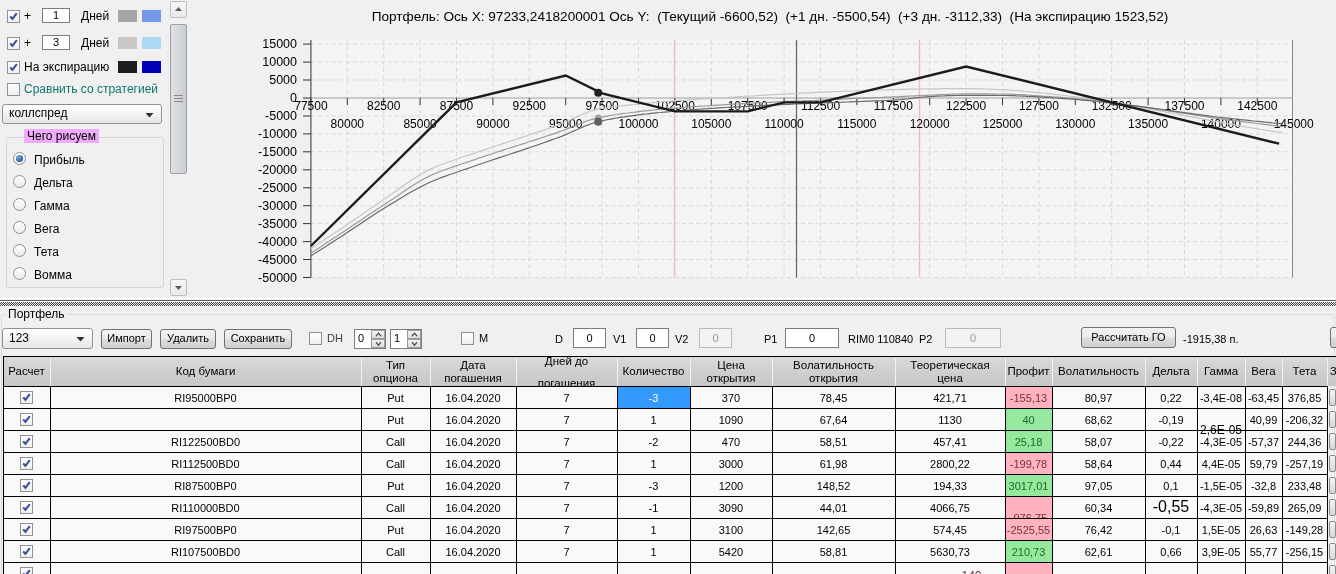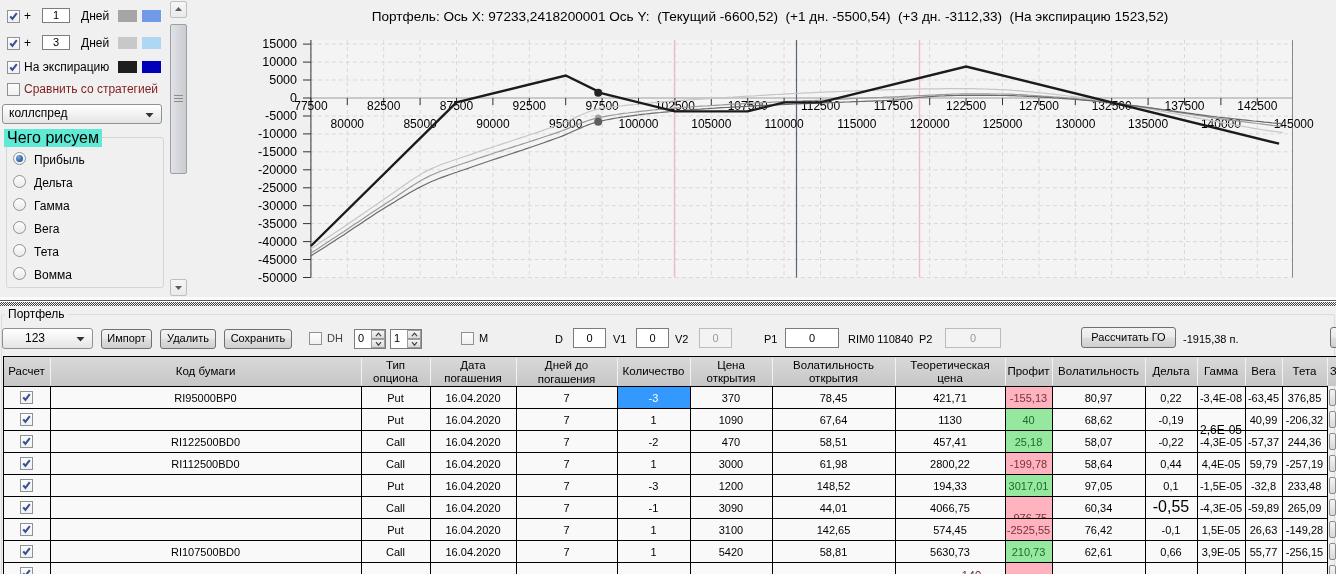--- a/index.html
+++ b/index.html
@@ -169,26 +169,26 @@
 <div style="position:absolute;left:142px;top:37px;width:19px;height:12px;background:#aed6f5"></div>
 <div style="position:absolute;left:7px;top:61px;width:13px;height:13px;background:linear-gradient(180deg,#fdfdfd,#eef0f2);border:1px solid #8e9294;box-sizing:border-box">
       <svg width="11" height="11" viewBox="0 0 11 11" style="position:absolute;left:0;top:0">
         <path d="M2.2 5.4 L4.4 7.8 L8.8 2.2" fill="none" stroke="#3a4f94" stroke-width="2.1"></path>
       </svg>
     </div>
 <div style="position:absolute;left:24px;top:60px;font-size:12px;color:#000;white-space:nowrap">На экспирацию</div>
 <div style="position:absolute;left:118px;top:61px;width:19px;height:12px;background:#1e1e1e"></div>
 <div style="position:absolute;left:142px;top:61px;width:19px;height:12px;background:#0000b8"></div>
 <div style="position:absolute;left:7px;top:83px;width:13px;height:13px;background:linear-gradient(180deg,#fdfdfd,#eef0f2);border:1px solid #8e9294;box-sizing:border-box"></div>
-<div style="position:absolute;left:24px;top:82px;font-size:12px;color:#7f1d1d;white-space:nowrap">Сравнить со стратегией</div>
+<div style="position:absolute;left:24px;top:82px;font-size:12px;color:#0f766e;white-space:nowrap">Сравнить со стратегией</div>
 <div style="position:absolute;left:2px;top:104px;width:160px;height:20px;background:linear-gradient(180deg,#ffffff,#f0f0f0 60%,#e4e4e4);border:1px solid #8e9294;border-radius:3px;box-sizing:border-box;font-size:12px;line-height:17px;padding-left:6px">коллспред<svg width="9" height="6" viewBox="0 0 9 6" style="position:absolute;right:7px;top:7px">
         <path d="M0.5 1 L4.5 5.5 L8.5 1 Z" fill="#333"></path>
       </svg></div>
 <div style="position:absolute;left:6px;top:137px;width:158px;height:151px;border:1px solid #d5d5d5;border-radius:3px;box-sizing:border-box"></div>
-<div style="position:absolute;left:4px;top:129px;background:#5eead4;padding:0 3px;font-size:16px">Чего рисуем</div>
+<div style="position:absolute;left:24px;top:129px;background:#f0abfc;padding:0 3px;font-size:12px">Чего рисуем</div>
 <div style="position:absolute;left:13px;top:152px;width:13px;height:13px;border-radius:50%;background:linear-gradient(180deg,#fefefe,#e8eaec);border:1px solid #8e9294;box-sizing:border-box">
       <div style="position:absolute;left:2px;top:2px;width:7px;height:7px;border-radius:50%;background:radial-gradient(circle at 35% 30%,#79aede,#2c5e9e 70%)"></div>
     </div>
 <div style="position:absolute;left:34px;top:153px;font-size:12px;color:#000;white-space:nowrap">Прибыль</div>
 <div style="position:absolute;left:13px;top:175px;width:13px;height:13px;border-radius:50%;background:linear-gradient(180deg,#fefefe,#e8eaec);border:1px solid #8e9294;box-sizing:border-box"></div>
 <div style="position:absolute;left:34px;top:176px;font-size:12px;color:#000;white-space:nowrap">Дельта</div>
 <div style="position:absolute;left:13px;top:198px;width:13px;height:13px;border-radius:50%;background:linear-gradient(180deg,#fefefe,#e8eaec);border:1px solid #8e9294;box-sizing:border-box"></div>
 <div style="position:absolute;left:34px;top:199px;font-size:12px;color:#000;white-space:nowrap">Гамма</div>
 <div style="position:absolute;left:13px;top:221px;width:13px;height:13px;border-radius:50%;background:linear-gradient(180deg,#fefefe,#e8eaec);border:1px solid #8e9294;box-sizing:border-box"></div>
 <div style="position:absolute;left:34px;top:222px;font-size:12px;color:#000;white-space:nowrap">Вега</div>
@@ -206,21 +206,21 @@
 <div style="position:absolute;left:170px;top:24px;width:17px;height:150px;background:linear-gradient(90deg,#e0e2e4,#c9ccd0);border:1px solid #9aa0a6;border-radius:2px;box-sizing:border-box"></div>
 <div style="position:absolute;left:174px;top:95px;width:9px;height:1px;background:#8a8a8a"></div>
 <div style="position:absolute;left:174px;top:98px;width:9px;height:1px;background:#8a8a8a"></div>
 <div style="position:absolute;left:174px;top:101px;width:9px;height:1px;background:#8a8a8a"></div>
 <div style="position:absolute;left:0;top:297px;width:1336px;height:2.5px;background:#fafafa"></div>
     <div style="position:absolute;left:0;top:299.5px;width:1336px;height:1px;background:#5a5a5a"></div>
     <div style="position:absolute;left:0;top:300.5px;width:1336px;height:1px;background:#fdfdfd"></div>
     <div style="position:absolute;left:0;top:301.5px;width:1336px;height:4px;background:repeating-conic-gradient(#3a3a3a 0% 25%, #f8f8f8 0% 50%) 0 0/2px 2px"></div>
 <div style="position:absolute;left:1px;top:314px;width:1334px;height:260px;border:1px solid #dcdcdc;border-bottom:none;border-radius:3px 3px 0 0;box-sizing:border-box"></div>
 <div style="position:absolute;left:5px;top:307px;background:#f0f0f0;padding:0 3px;font-size:12px">Портфель</div>
-<div style="position:absolute;left:2px;top:328px;width:91px;height:21px;background:linear-gradient(180deg,#ffffff,#f0f0f0 60%,#e4e4e4);border:1px solid #8e9294;border-radius:3px;box-sizing:border-box;font-size:12px;line-height:18px;padding-left:22px">123<svg width="9" height="6" viewBox="0 0 9 6" style="position:absolute;right:7px;top:7px">
+<div style="position:absolute;left:2px;top:328px;width:91px;height:21px;background:linear-gradient(180deg,#ffffff,#f0f0f0 60%,#e4e4e4);border:1px solid #8e9294;border-radius:3px;box-sizing:border-box;font-size:12px;line-height:18px;padding-left:6px">123<svg width="9" height="6" viewBox="0 0 9 6" style="position:absolute;right:7px;top:7px">
         <path d="M0.5 1 L4.5 5.5 L8.5 1 Z" fill="#333"></path>
       </svg></div>
 <div style="position:absolute;left:101px;top:329px;width:51px;height:20px;background:linear-gradient(180deg,#f2f2f2 0%,#ebebeb 45%,#dddddd 55%,#cfcfcf 100%);border:1px solid #707070;border-radius:3px;box-sizing:border-box;text-align:center;font-size:11px;color:#000;line-height:17px">Импорт</div>
 <div style="position:absolute;left:160px;top:329px;width:56px;height:20px;background:linear-gradient(180deg,#f2f2f2 0%,#ebebeb 45%,#dddddd 55%,#cfcfcf 100%);border:1px solid #707070;border-radius:3px;box-sizing:border-box;text-align:center;font-size:11px;color:#000;line-height:17px">Удалить</div>
 <div style="position:absolute;left:224px;top:329px;width:68px;height:20px;background:linear-gradient(180deg,#f2f2f2 0%,#ebebeb 45%,#dddddd 55%,#cfcfcf 100%);border:1px solid #707070;border-radius:3px;box-sizing:border-box;text-align:center;font-size:11px;color:#000;line-height:17px">Сохранить</div>
 <div style="position:absolute;left:309px;top:332px;width:13px;height:13px;background:linear-gradient(180deg,#fdfdfd,#eef0f2);border:1px solid #8e9294;box-sizing:border-box"></div>
 <div style="position:absolute;left:327px;top:332px;font-size:11px;color:#444;white-space:nowrap">DH</div>
 <div style="position:absolute;left:354px;top:329px;width:32px;height:20px;background:#fff;border:1px solid #7a7d80;box-sizing:border-box;font-size:11px;color:#000;text-align:left;padding-left:4px;line-height:18px"></div>
     <div style="position:absolute;left:358px;top:332px;font-size:11px">0</div>
     <div style="position:absolute;left:371px;top:330px;width:14px;height:9px;background:linear-gradient(180deg,#f5f5f5,#dadada);border:1px solid #9a9da0;box-sizing:border-box;overflow:hidden">
@@ -263,21 +263,21 @@
 <div style="position:absolute;left:1330px;top:327px;width:14px;height:21px;background:linear-gradient(180deg,#f2f2f2 0%,#ebebeb 45%,#dddddd 55%,#cfcfcf 100%);border:1px solid #707070;border-radius:3px;box-sizing:border-box;text-align:center;font-size:11px;color:#000;line-height:18px"></div>
 <div style="position:absolute;left:3px;top:356px;width:1333px;height:30px;background:linear-gradient(180deg,#d9d9d9,#c6c6c6);border-top:1px solid #000;box-sizing:border-box"></div>
 <div style="position:absolute;left:3px;top:357px;width:47px;height:29px;display:flex;align-items:center;justify-content:center;text-align:center;font-size:11.5px;line-height:13px">Расчет</div>
 <div style="position:absolute;left:50px;top:358px;width:1px;height:27px;background:#f2f2f2"></div>
 <div style="position:absolute;left:50px;top:357px;width:311px;height:29px;display:flex;align-items:center;justify-content:center;text-align:center;font-size:11.5px;line-height:13px">Код бумаги</div>
 <div style="position:absolute;left:361px;top:358px;width:1px;height:27px;background:#f2f2f2"></div>
 <div style="position:absolute;left:361px;top:357px;width:69px;height:29px;display:flex;align-items:center;justify-content:center;text-align:center;font-size:11.5px;line-height:13px">Тип<br>опциона</div>
 <div style="position:absolute;left:430px;top:358px;width:1px;height:27px;background:#f2f2f2"></div>
 <div style="position:absolute;left:430px;top:357px;width:86px;height:29px;display:flex;align-items:center;justify-content:center;text-align:center;font-size:11.5px;line-height:13px">Дата<br>погашения</div>
 <div style="position:absolute;left:516px;top:358px;width:1px;height:27px;background:#f2f2f2"></div>
-<div style="position:absolute;left:516px;top:357px;width:101px;height:29px;display:flex;align-items:center;justify-content:center;text-align:center;font-size:11.5px;line-height:14px">Дней до<br>погашения</div>
+<div style="position:absolute;left:516px;top:357px;width:101px;height:29px;display:flex;align-items:center;justify-content:center;text-align:center;font-size:11.5px;line-height:22px">Дней до<br>погашения</div>
 <div style="position:absolute;left:617px;top:358px;width:1px;height:27px;background:#f2f2f2"></div>
 <div style="position:absolute;left:617px;top:357px;width:73px;height:29px;display:flex;align-items:center;justify-content:center;text-align:center;font-size:11.5px;line-height:13px">Количество</div>
 <div style="position:absolute;left:690px;top:358px;width:1px;height:27px;background:#f2f2f2"></div>
 <div style="position:absolute;left:690px;top:357px;width:82px;height:29px;display:flex;align-items:center;justify-content:center;text-align:center;font-size:11.5px;line-height:13px">Цена<br>открытия</div>
 <div style="position:absolute;left:772px;top:358px;width:1px;height:27px;background:#f2f2f2"></div>
 <div style="position:absolute;left:772px;top:357px;width:123px;height:29px;display:flex;align-items:center;justify-content:center;text-align:center;font-size:11.5px;line-height:13px">Волатильность<br>открытия</div>
 <div style="position:absolute;left:895px;top:358px;width:1px;height:27px;background:#f2f2f2"></div>
 <div style="position:absolute;left:895px;top:357px;width:110px;height:29px;display:flex;align-items:center;justify-content:center;text-align:center;font-size:11.5px;line-height:13px">Теоретическая<br>цена</div>
 <div style="position:absolute;left:1005px;top:358px;width:1px;height:27px;background:#f2f2f2"></div>
 <div style="position:absolute;left:1005px;top:357px;width:47px;height:29px;display:flex;align-items:center;justify-content:center;text-align:center;font-size:11.5px;line-height:13px">Профит</div>
@@ -380,20 +380,21 @@
 <div style="position:absolute;left:1197px;top:453px;width:48px;height:21px;display:flex;align-items:center;justify-content:center;font-size:11px;color:#000">4,4E-05</div>
 <div style="position:absolute;left:1245px;top:453px;width:37px;height:21px;display:flex;align-items:center;justify-content:center;font-size:11px;color:#000">59,79</div>
 <div style="position:absolute;left:1282px;top:453px;width:45px;height:21px;display:flex;align-items:center;justify-content:center;font-size:11px;color:#000">-257,19</div>
 <div style="position:absolute;left:3px;top:474px;width:1324px;height:1px;background:#000"></div>
 <div style="position:absolute;left:1329px;top:455px;width:7px;height:17px;background:linear-gradient(180deg,#f4f4f4,#d8d8d8);border:1px solid #8a8a8a;border-radius:2px;box-sizing:border-box"></div>
 <div style="position:absolute;left:20px;top:479px;width:13px;height:13px;background:linear-gradient(180deg,#fdfdfd,#eef0f2);border:1px solid #8e9294;box-sizing:border-box">
       <svg width="11" height="11" viewBox="0 0 11 11" style="position:absolute;left:0;top:0">
         <path d="M2.2 5.4 L4.4 7.8 L8.8 2.2" fill="none" stroke="#3a4f94" stroke-width="2.1"></path>
       </svg>
     </div>
+<div style="position:absolute;left:50px;top:475px;width:311px;height:21px;display:flex;align-items:center;justify-content:center;font-size:11px;color:#000">RI87500BP0</div>
 <div style="position:absolute;left:361px;top:475px;width:69px;height:21px;display:flex;align-items:center;justify-content:center;font-size:11px;color:#000">Put</div>
 <div style="position:absolute;left:430px;top:475px;width:86px;height:21px;display:flex;align-items:center;justify-content:center;font-size:11px;color:#000">16.04.2020</div>
 <div style="position:absolute;left:516px;top:475px;width:101px;height:21px;display:flex;align-items:center;justify-content:center;font-size:11px;color:#000">7</div>
 <div style="position:absolute;left:617px;top:475px;width:73px;height:21px;display:flex;align-items:center;justify-content:center;font-size:11px;color:#000">-3</div>
 <div style="position:absolute;left:690px;top:475px;width:82px;height:21px;display:flex;align-items:center;justify-content:center;font-size:11px;color:#000">1200</div>
 <div style="position:absolute;left:772px;top:475px;width:123px;height:21px;display:flex;align-items:center;justify-content:center;font-size:11px;color:#000">148,52</div>
 <div style="position:absolute;left:895px;top:475px;width:110px;height:21px;display:flex;align-items:center;justify-content:center;font-size:11px;color:#000">194,33</div>
 <div style="position:absolute;left:1006px;top:475px;width:46px;height:21px;background:#96e89e"></div>
 <div style="position:absolute;left:1005px;top:475px;width:47px;height:21px;display:flex;align-items:center;justify-content:center;font-size:11px;color:#1d6b2a">3017,01</div>
 <div style="position:absolute;left:1052px;top:475px;width:93px;height:21px;display:flex;align-items:center;justify-content:center;font-size:11px;color:#000">97,05</div>
@@ -401,20 +402,21 @@
 <div style="position:absolute;left:1197px;top:475px;width:48px;height:21px;display:flex;align-items:center;justify-content:center;font-size:11px;color:#000">-1,5E-05</div>
 <div style="position:absolute;left:1245px;top:475px;width:37px;height:21px;display:flex;align-items:center;justify-content:center;font-size:11px;color:#000">-32,8</div>
 <div style="position:absolute;left:1282px;top:475px;width:45px;height:21px;display:flex;align-items:center;justify-content:center;font-size:11px;color:#000">233,48</div>
 <div style="position:absolute;left:3px;top:496px;width:1324px;height:1px;background:#000"></div>
 <div style="position:absolute;left:1329px;top:477px;width:7px;height:17px;background:linear-gradient(180deg,#f4f4f4,#d8d8d8);border:1px solid #8a8a8a;border-radius:2px;box-sizing:border-box"></div>
 <div style="position:absolute;left:20px;top:501px;width:13px;height:13px;background:linear-gradient(180deg,#fdfdfd,#eef0f2);border:1px solid #8e9294;box-sizing:border-box">
       <svg width="11" height="11" viewBox="0 0 11 11" style="position:absolute;left:0;top:0">
         <path d="M2.2 5.4 L4.4 7.8 L8.8 2.2" fill="none" stroke="#3a4f94" stroke-width="2.1"></path>
       </svg>
     </div>
+<div style="position:absolute;left:50px;top:497px;width:311px;height:21px;display:flex;align-items:center;justify-content:center;font-size:11px;color:#000">RI110000BD0</div>
 <div style="position:absolute;left:361px;top:497px;width:69px;height:21px;display:flex;align-items:center;justify-content:center;font-size:11px;color:#000">Call</div>
 <div style="position:absolute;left:430px;top:497px;width:86px;height:21px;display:flex;align-items:center;justify-content:center;font-size:11px;color:#000">16.04.2020</div>
 <div style="position:absolute;left:516px;top:497px;width:101px;height:21px;display:flex;align-items:center;justify-content:center;font-size:11px;color:#000">7</div>
 <div style="position:absolute;left:617px;top:497px;width:73px;height:21px;display:flex;align-items:center;justify-content:center;font-size:11px;color:#000">-1</div>
 <div style="position:absolute;left:690px;top:497px;width:82px;height:21px;display:flex;align-items:center;justify-content:center;font-size:11px;color:#000">3090</div>
 <div style="position:absolute;left:772px;top:497px;width:123px;height:21px;display:flex;align-items:center;justify-content:center;font-size:11px;color:#000">44,01</div>
 <div style="position:absolute;left:895px;top:497px;width:110px;height:21px;display:flex;align-items:center;justify-content:center;font-size:11px;color:#000">4066,75</div>
 <div style="position:absolute;left:1006px;top:497px;width:46px;height:21px;background:#ffb3bf"></div>
 <div style="position:absolute;left:1005px;top:507px;width:47px;height:21px;display:flex;align-items:center;justify-content:center;font-size:11px;color:#76323c">-976,75</div>
 <div style="position:absolute;left:1052px;top:497px;width:93px;height:21px;display:flex;align-items:center;justify-content:center;font-size:11px;color:#000">60,34</div>
@@ -422,20 +424,21 @@
 <div style="position:absolute;left:1197px;top:497px;width:48px;height:21px;display:flex;align-items:center;justify-content:center;font-size:11px;color:#000">-4,3E-05</div>
 <div style="position:absolute;left:1245px;top:497px;width:37px;height:21px;display:flex;align-items:center;justify-content:center;font-size:11px;color:#000">-59,89</div>
 <div style="position:absolute;left:1282px;top:497px;width:45px;height:21px;display:flex;align-items:center;justify-content:center;font-size:11px;color:#000">265,09</div>
 <div style="position:absolute;left:3px;top:518px;width:1324px;height:1px;background:#000"></div>
 <div style="position:absolute;left:1329px;top:499px;width:7px;height:17px;background:linear-gradient(180deg,#f4f4f4,#d8d8d8);border:1px solid #8a8a8a;border-radius:2px;box-sizing:border-box"></div>
 <div style="position:absolute;left:20px;top:523px;width:13px;height:13px;background:linear-gradient(180deg,#fdfdfd,#eef0f2);border:1px solid #8e9294;box-sizing:border-box">
       <svg width="11" height="11" viewBox="0 0 11 11" style="position:absolute;left:0;top:0">
         <path d="M2.2 5.4 L4.4 7.8 L8.8 2.2" fill="none" stroke="#3a4f94" stroke-width="2.1"></path>
       </svg>
     </div>
+<div style="position:absolute;left:50px;top:519px;width:311px;height:21px;display:flex;align-items:center;justify-content:center;font-size:11px;color:#000">RI97500BP0</div>
 <div style="position:absolute;left:361px;top:519px;width:69px;height:21px;display:flex;align-items:center;justify-content:center;font-size:11px;color:#000">Put</div>
 <div style="position:absolute;left:430px;top:519px;width:86px;height:21px;display:flex;align-items:center;justify-content:center;font-size:11px;color:#000">16.04.2020</div>
 <div style="position:absolute;left:516px;top:519px;width:101px;height:21px;display:flex;align-items:center;justify-content:center;font-size:11px;color:#000">7</div>
 <div style="position:absolute;left:617px;top:519px;width:73px;height:21px;display:flex;align-items:center;justify-content:center;font-size:11px;color:#000">1</div>
 <div style="position:absolute;left:690px;top:519px;width:82px;height:21px;display:flex;align-items:center;justify-content:center;font-size:11px;color:#000">3100</div>
 <div style="position:absolute;left:772px;top:519px;width:123px;height:21px;display:flex;align-items:center;justify-content:center;font-size:11px;color:#000">142,65</div>
 <div style="position:absolute;left:895px;top:519px;width:110px;height:21px;display:flex;align-items:center;justify-content:center;font-size:11px;color:#000">574,45</div>
 <div style="position:absolute;left:1006px;top:519px;width:46px;height:21px;background:#ffb3bf"></div>
 <div style="position:absolute;left:1005px;top:519px;width:47px;height:21px;display:flex;align-items:center;justify-content:center;font-size:11px;color:#76323c">-2525,55</div>
 <div style="position:absolute;left:1052px;top:519px;width:93px;height:21px;display:flex;align-items:center;justify-content:center;font-size:11px;color:#000">76,42</div>

